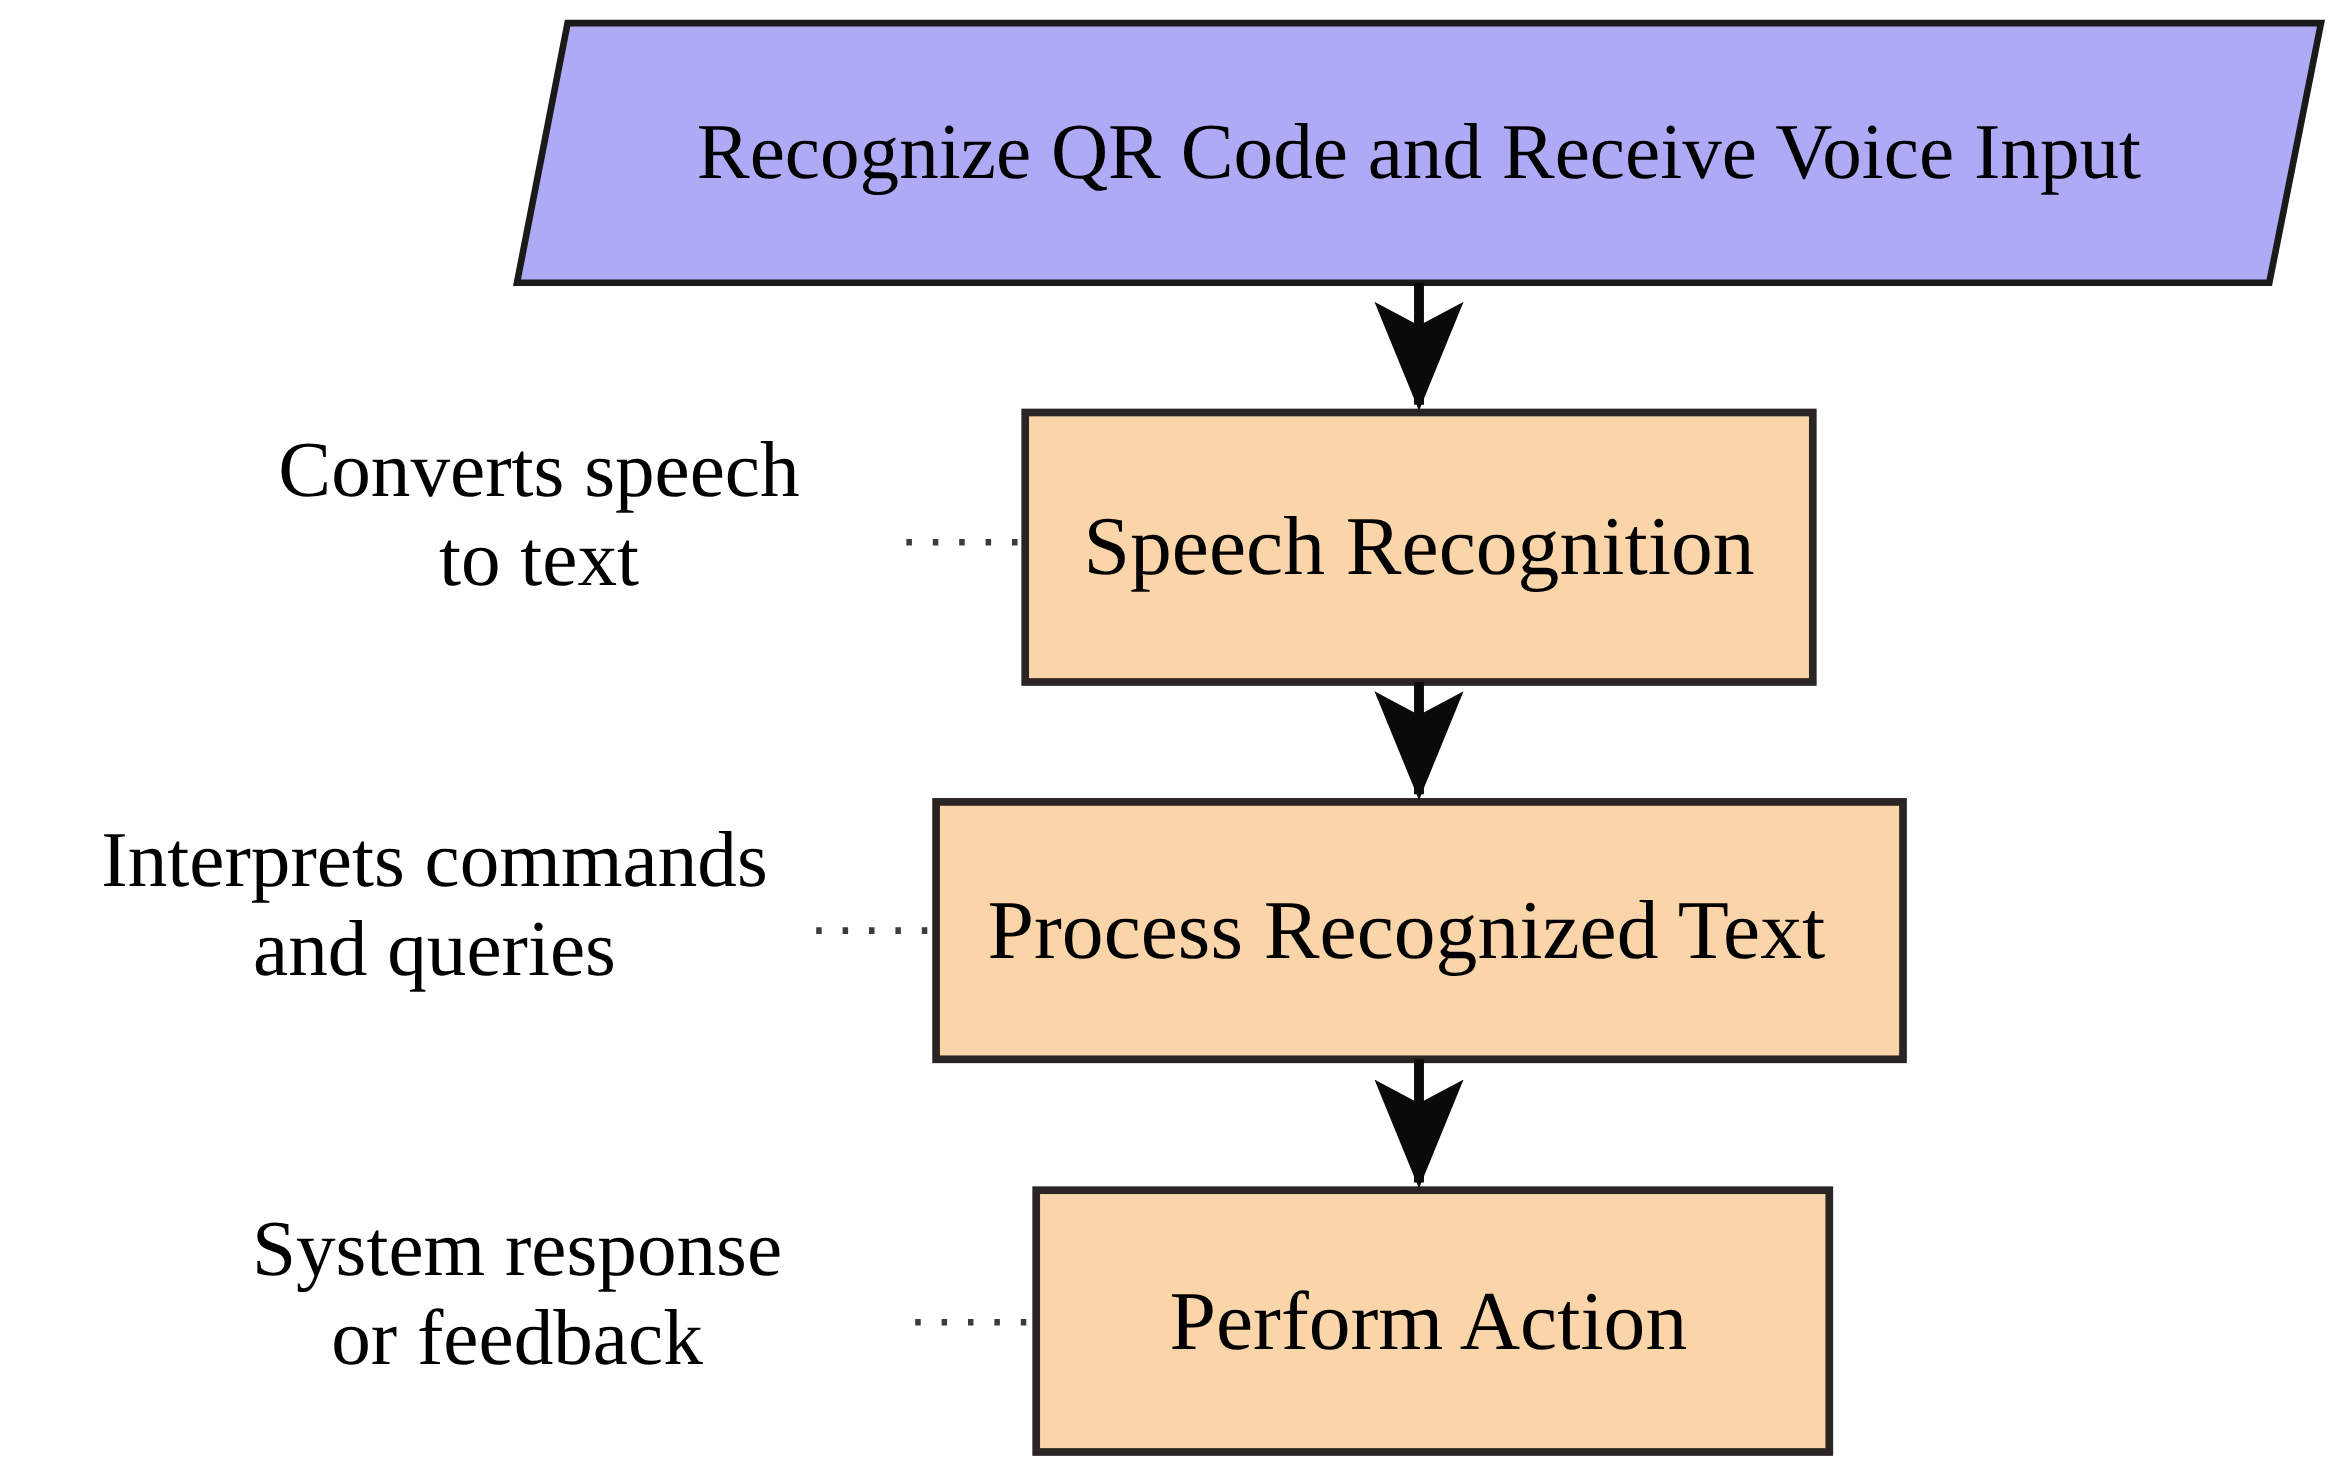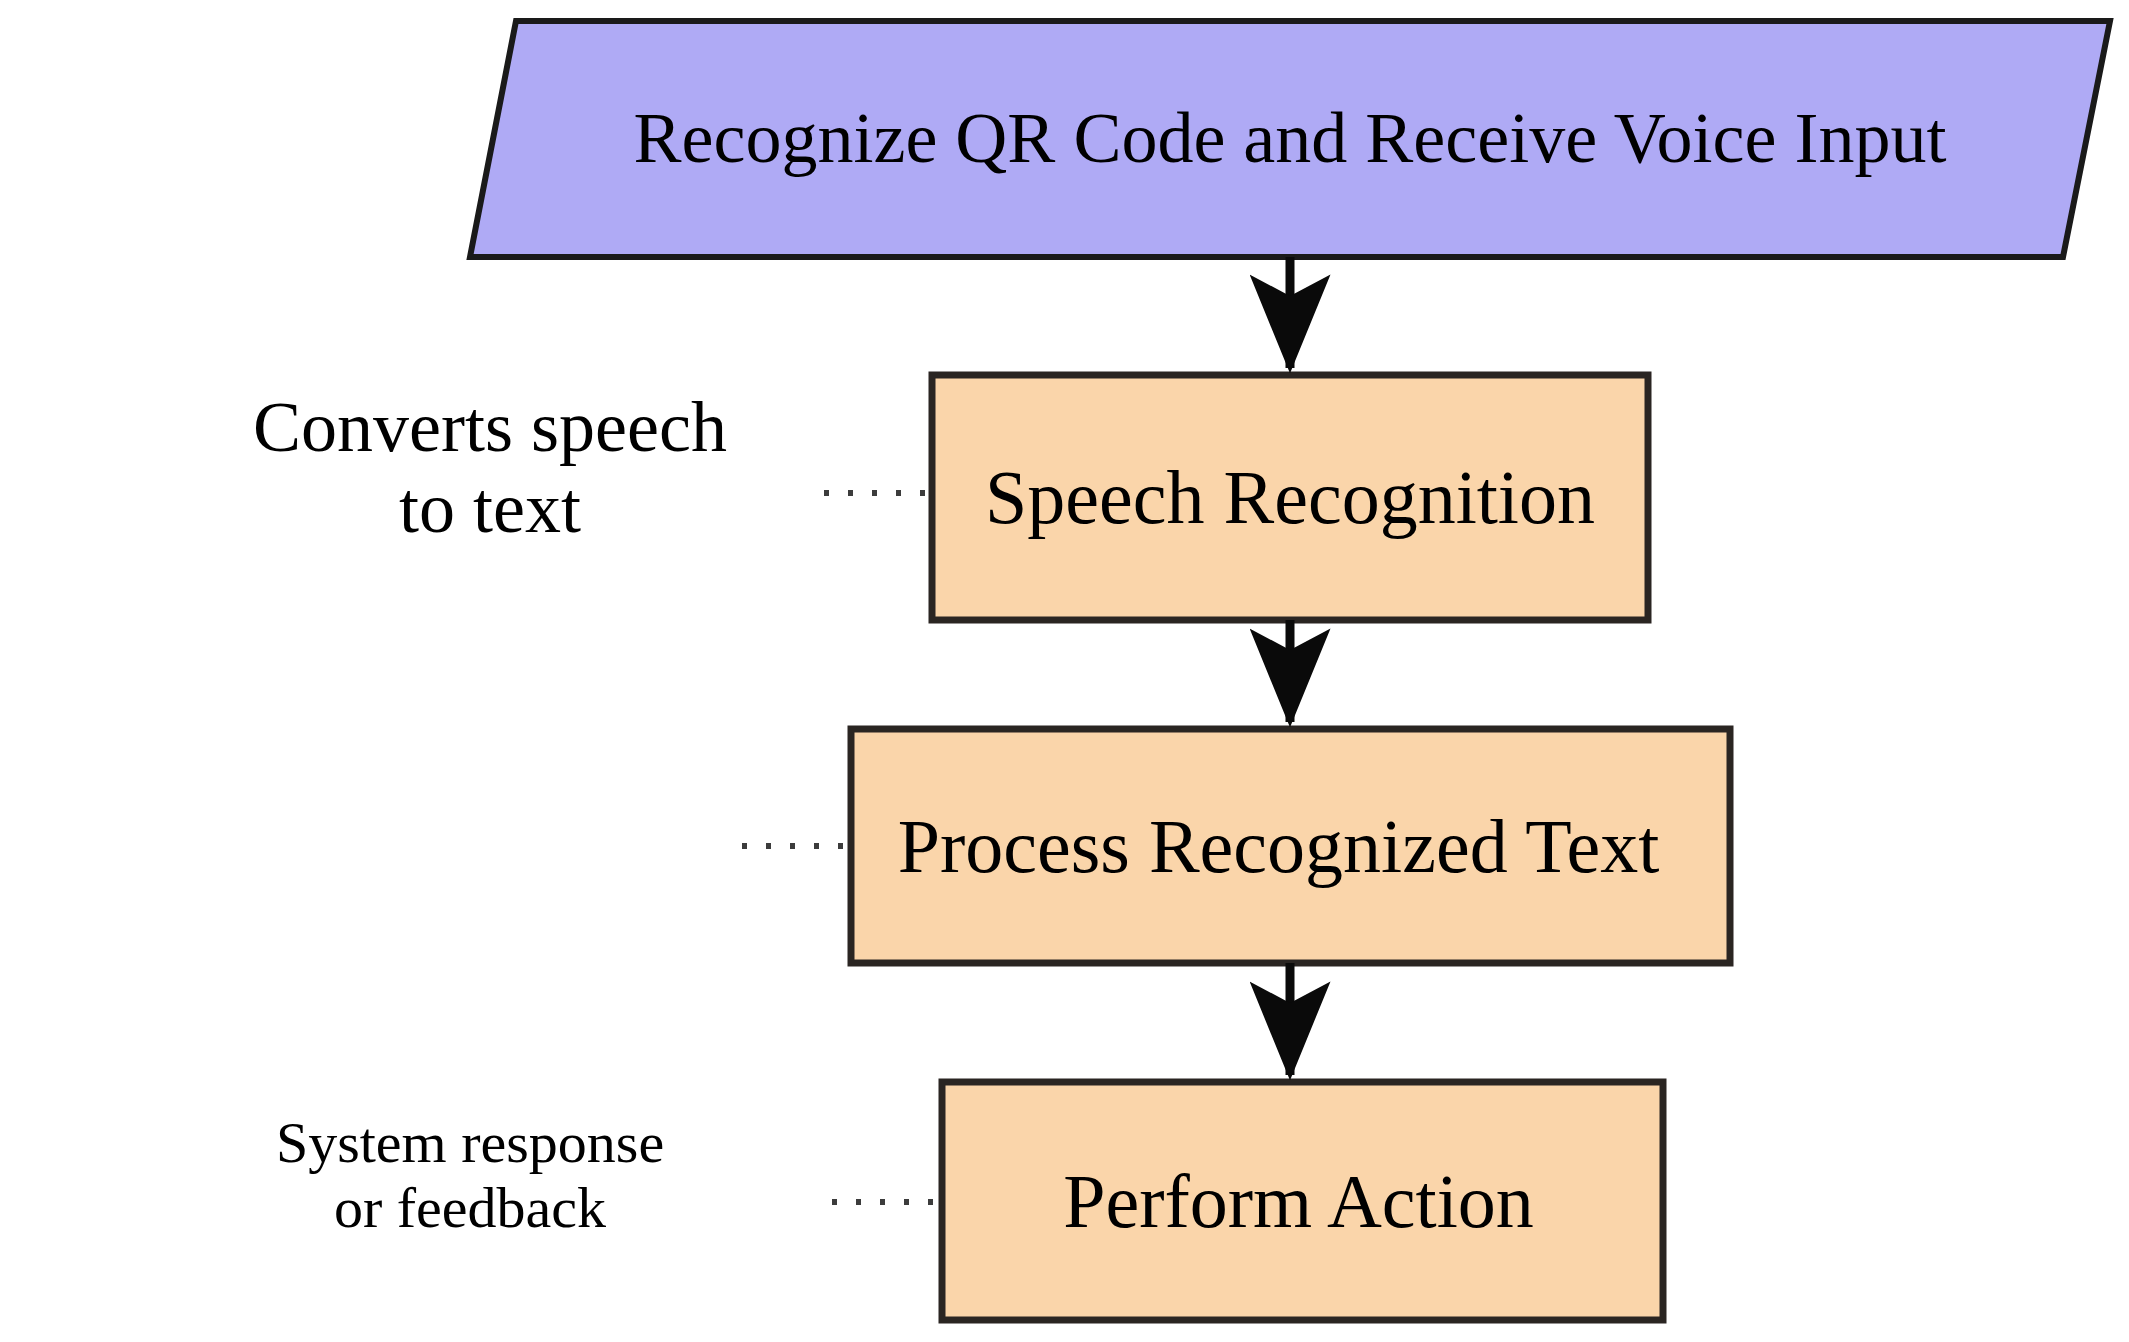--- a/index.html
+++ b/index.html
@@ -53,21 +53,21 @@
     font-size: 72px;
   }
   
   #node1-label { left: 932px; top: 375px;  width: 716px; height: 245px; font-size: 76px; }
   #node2-label { left: 839px; top: 729px;  width: 879px; height: 234px; font-size: 76px; }
   #node3-label { left: 938px; top: 1082px; width: 721px; height: 238px; font-size: 76px; }
 
   
   #ann1 { left: 190px; top: 388px;  width: 600px; height: 160px; font-size: 72px; }
   #ann2 { left: 0px;   top: 742px;  width: 790px; height: 160px; font-size: 72px; }
-  #ann3 { left: 160px; top: 1096px; width: 620px; height: 160px; font-size: 58px; }
+  #ann3 { left: 160px; top: 1096px; width: 620px; height: 160px; font-size: 72px; }
 </style>
 </head>
 <body>
 
 <div id="canvas">
 
   <svg id="flow-svg" viewBox="0 0 2129 1342">
     <defs>
       <marker id="arrowhead" markerWidth="11" markerHeight="9" refX="10.4" refY="4.5" orient="auto" markerUnits="strokeWidth">
         <path d="M0,0 L11,4.5 L0,9 L2.4,4.5 Z" fill="#0A0A0A"></path>
@@ -101,19 +101,23 @@
 
   <div class="node-label" id="node2-label">Process Recognized Text</div>
 
   <div class="node-label" id="node3-label">Perform Action</div>
 
   <div class="side-label" id="ann1">
     <span class="line">Converts speech</span>
     <span class="line">to text</span>
   </div>
 
+  <div class="side-label" id="ann2">
+    <span class="line">Interprets commands</span>
+    <span class="line">and queries</span>
+  </div>
 
   <div class="side-label" id="ann3">
     <span class="line">System response</span>
     <span class="line">or feedback</span>
   </div>
 
 </div>
 
 </body></html>

